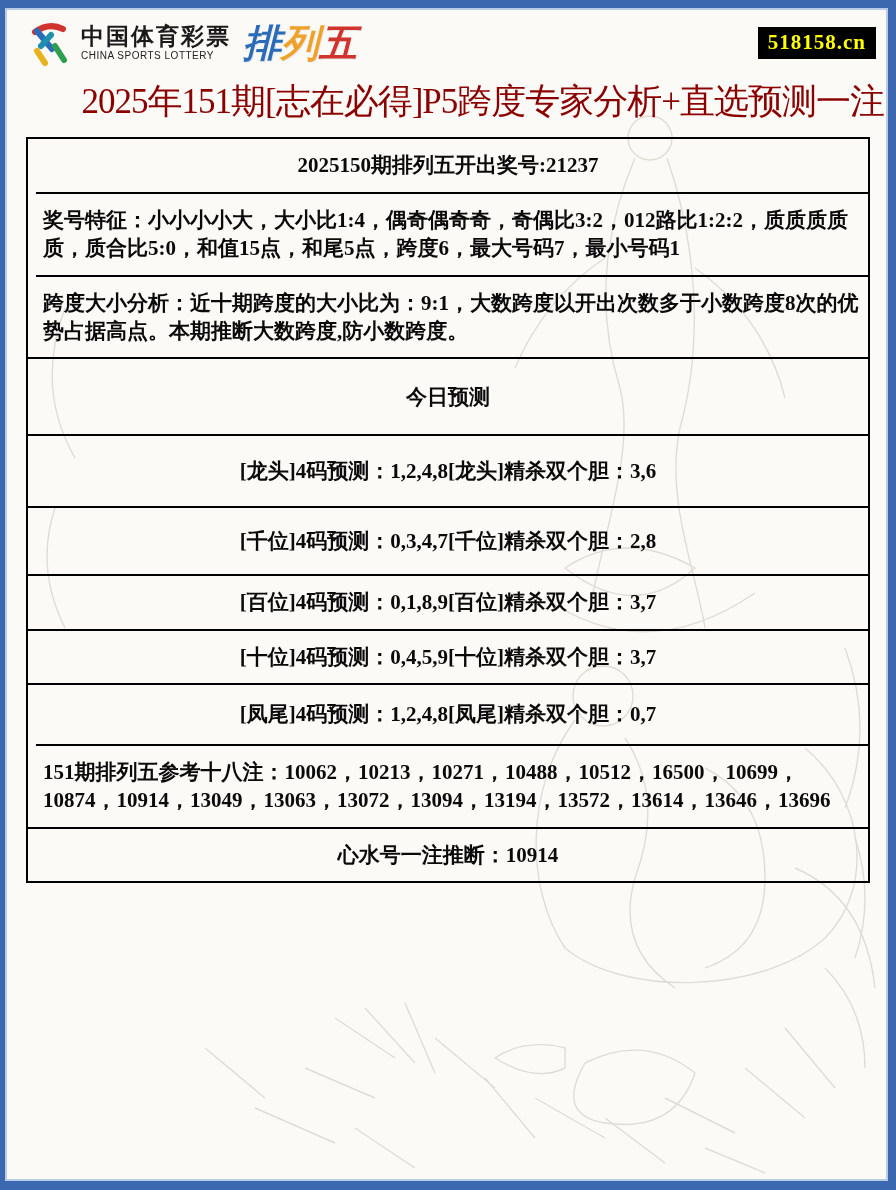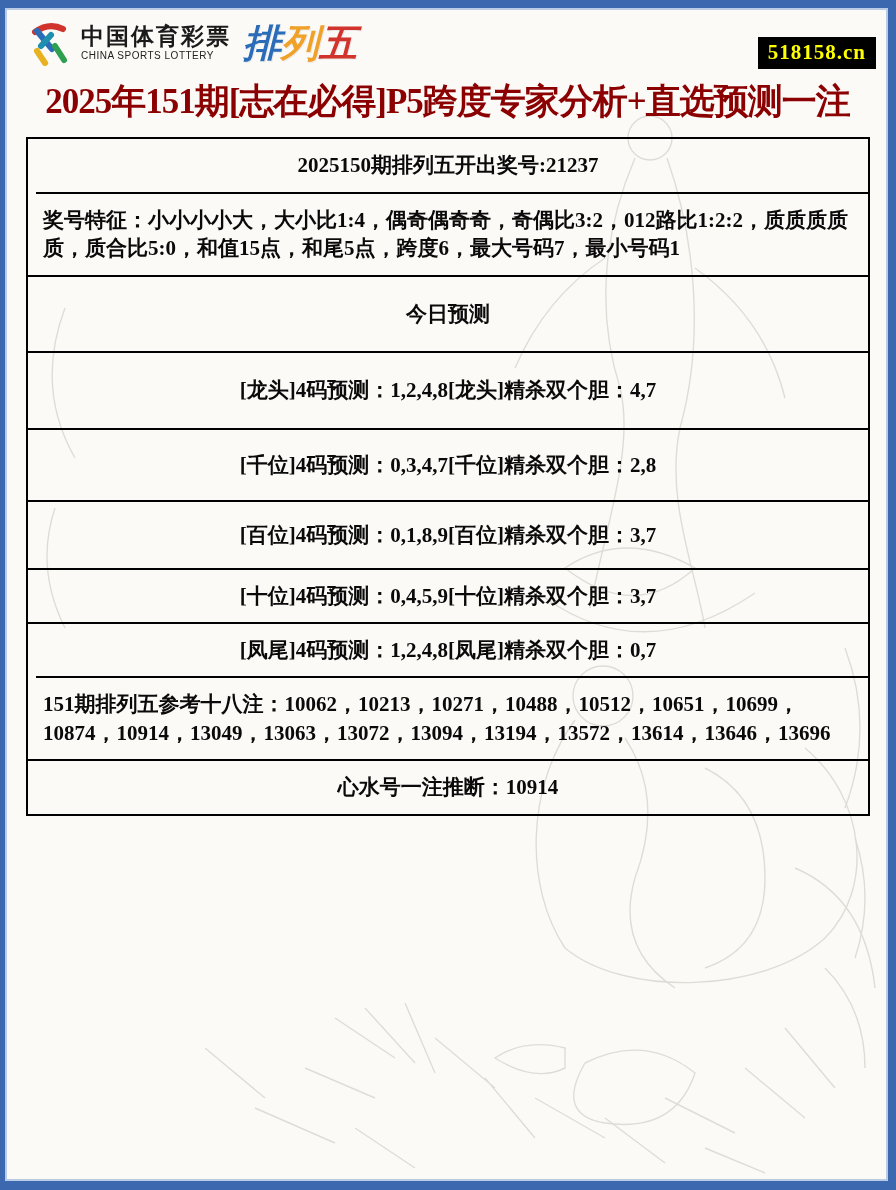--- a/index.html
+++ b/index.html
@@ -20,25 +20,25 @@
 
   
   .header{display:flex;justify-content:space-between;align-items:flex-start;padding:11px 12px 0 20px;height:58px;}
   .logo{display:flex;align-items:center;gap:8px;}
   .logo-icon{width:48px;height:48px;flex:0 0 auto;}
   .logo-texts{display:flex;flex-direction:column;line-height:1;}
   .logo-cn{font-size:23px;font-weight:bold;color:#1a1a1a;letter-spacing:2px;font-family:"Liberation Sans","DejaVu Sans",sans-serif;}
   .logo-en{font-size:10px;font-weight:normal;color:#222;letter-spacing:.5px;margin-top:3px;font-family:"Liberation Sans","DejaVu Sans",sans-serif;}
   .game-name{display:flex;margin-left:4px;font-family:"Liberation Sans","DejaVu Sans",sans-serif;font-weight:bold;font-size:38px;line-height:48px;font-style:italic;text-shadow:1px 1px 0 #e9e9e9;}
   .gc0{color:#2b6cb8;} .gc1{color:#f0a12a;} .gc2{color:#d0342c;}
-  .site-badge{background:#000;color:#ffff00;font-weight:bold;font-size:21px;padding:3px 10px 4px;margin-top:18px;letter-spacing:1px;}
+  .site-badge{background:#000;color:#ffff00;font-weight:bold;font-size:21px;padding:3px 10px 4px;margin-top:8px;letter-spacing:1px;}
 
   
   .page-title{
-    text-align:center;color:#8b0000;font-weight:bold;
+    text-align:right;color:#8b0000;font-weight:normal;
     font-size:35px;line-height:1.2;letter-spacing:-1px;
     margin:4px 4px 0 6px;white-space:nowrap;
   }
 
   
   .analysis-table{
     margin:14px 0 0 21px;width:844px;box-sizing:border-box;
     border:2px solid #000;background:transparent;
   }
   .row{
@@ -111,24 +111,25 @@
         </div>
       </div>
       <div class="site-badge">518158.cn</div>
     </div>
 
     <div class="page-title">2025年151期[志在必得]P5跨度专家分析+直选预测一注</div>
 
     <div class="analysis-table">
       <div class="row center">2025150期排列五开出奖号:21237</div>
       <div class="row left">奖号特征：小小小小大，大小比1:4，偶奇偶奇奇，奇偶比3:2，012路比1:2:2，质质质质质，质合比5:0，和值15点，和尾5点，跨度6，最大号码7，最小号码1</div>
+      <div class="row left">跨度大小分析：近十期跨度的大小比为：9:1，大数跨度以开出次数多于小数跨度8次的优势占据高点。本期推断大数跨度,防小数跨度。</div>
       <div class="row center">今日预测</div>
-      <div class="row center">[龙头]4码预测：1,2,4,8[龙头]精杀双个胆：4,7</div>
+      <div class="row center">[龙头]4码预测：1,2,4,8[龙头]精杀双个胆：3,6</div>
       <div class="row center">[千位]4码预测：0,3,4,7[千位]精杀双个胆：2,8</div>
       <div class="row center">[百位]4码预测：0,1,8,9[百位]精杀双个胆：3,7</div>
       <div class="row center">[十位]4码预测：0,4,5,9[十位]精杀双个胆：3,7</div>
       <div class="row center">[凤尾]4码预测：1,2,4,8[凤尾]精杀双个胆：0,7</div>
-      <div class="row left">151期排列五参考十八注：10062，10213，10271，10488，10512，10651，10699，10874，10914，13049，13063，13072，13094，13194，13572，13614，13646，13696</div>
+      <div class="row left">151期排列五参考十八注：10062，10213，10271，10488，10512，16500，10699，10874，10914，13049，13063，13072，13094，13194，13572，13614，13646，13696</div>
       <div class="row center">心水号一注推断：10914</div>
     </div>
 
   </div>
 </div>
 
 </body></html>

